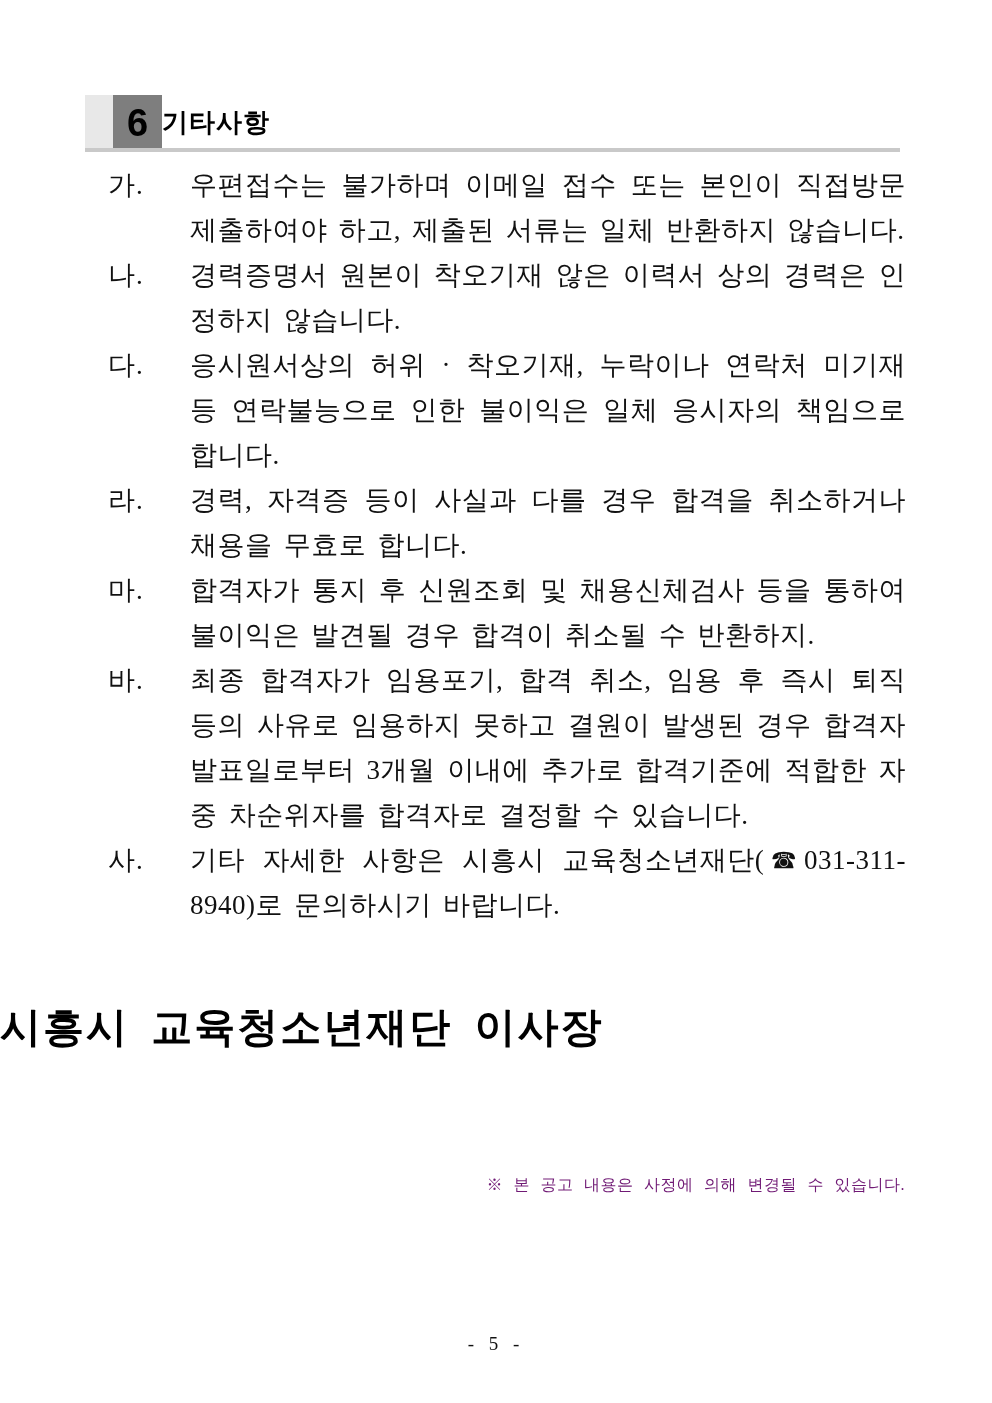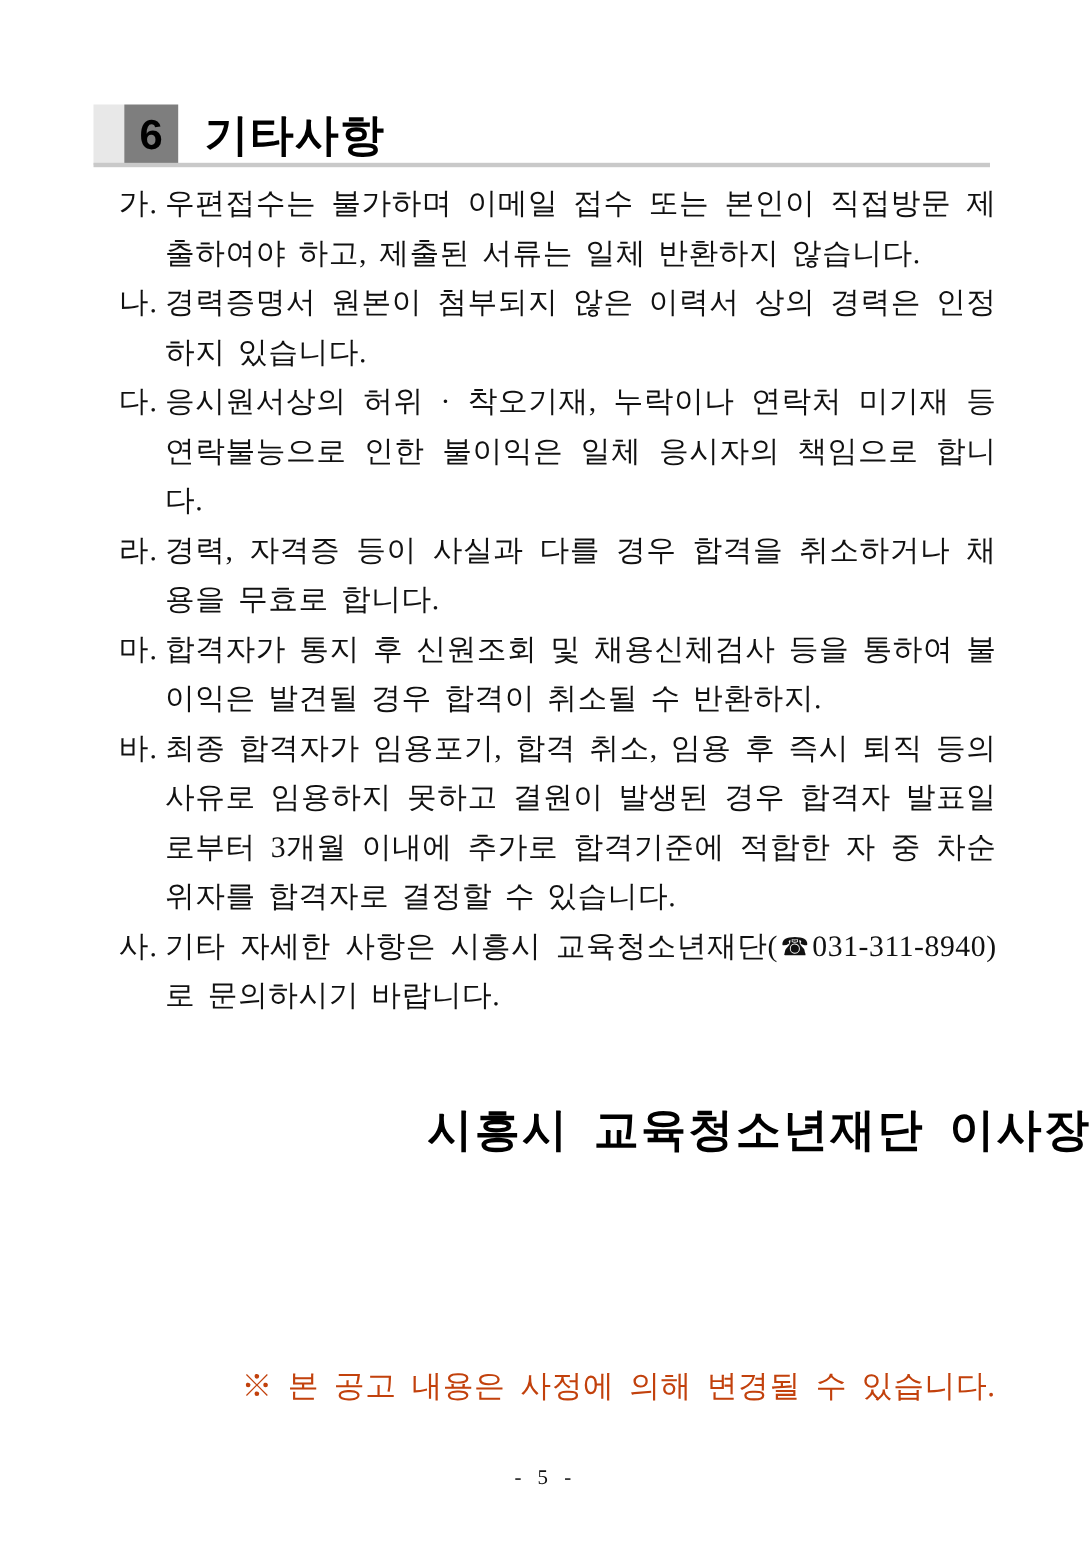--- a/index.html
+++ b/index.html
@@ -38,24 +38,23 @@
     justify-content: center;
   }
   .num-box span {
     font-family: "Liberation Sans", "DejaVu Sans", sans-serif;
     font-weight: 700;
     font-size: 38px;
     color: #000000;
     line-height: 1;
   }
   .section-title {
-    margin-left: 24px;
     font-family: Liberation Serif, serif;
     font-weight: 800;
-    font-size: 40px;
+    font-size: 26px;
     letter-spacing: 1px;
     color: #000000;
   }
   .header-rule {
     position: absolute;
     top: 148px;
     left: 85px;
     width: 815px;
     height: 4px;
     background: #c9c9c9;
@@ -78,46 +77,47 @@
     line-height: 45px;
     letter-spacing: 1px;
   }
   .item .item-text {
     flex: 1 1 auto;
     font-size: 27px;
     line-height: 45px;
     text-align: justify;
     word-spacing: 4px;
     letter-spacing: 0.5px;
+    margin-left: 40px;
   }
   .item .item-text .b { font-weight: 400; }
 
   
   .signature {
     position: absolute;
     top: 1000px;
     left: 0;
     width: 100%;
-    text-align: right;
+    text-align: left;
     font-size: 41px;
     font-weight: 700;
     letter-spacing: 2px;
     word-spacing: 10px;
     color: #000000;
   }
 
   
   .footnote {
     position: absolute;
-    top: 1241px;
+    top: 1175px;
     right: 87px;
-    font-size: 28px;
+    font-size: 16px;
     word-spacing: 6px;
     letter-spacing: 0.5px;
-    color: #c2410c;
+    color: #701a75;
   }
 
   
   .page-number {
     position: absolute;
     top: 1333px;
     left: 0;
     width: 100%;
     text-align: center;
     font-size: 19px;
@@ -139,21 +139,21 @@
   </div>
   <div class="header-rule"></div>
 
   <div class="item-list">
       <div class="item">
         <span class="marker">가.</span>
         <div class="item-text"><span>우편접수는 불가하며 이메일 접수 또는 본인이 직접방문 제출하여야 하고, 제출된 서류는 일체 반환하지 않습니다.</span></div>
       </div>
       <div class="item">
         <span class="marker">나.</span>
-        <div class="item-text"><span>경력증명서 원본이 첨부되지 않은 이력서 상의 경력은 인정하지 있습니다.</span></div>
+        <div class="item-text"><span>경력증명서 원본이 착오기재 않은 이력서 상의 경력은 인정하지 않습니다.</span></div>
       </div>
       <div class="item">
         <span class="marker">다.</span>
         <div class="item-text"><span>응시원서상의 허위 · 착오기재, 누락이나 연락처 미기재 등 연락불능으로 인한 불이익은 일체 응시자의 책임으로 합니다.</span></div>
       </div>
       <div class="item">
         <span class="marker">라.</span>
         <div class="item-text"><span>경력, 자격증 등이 사실과 다를 경우 </span><span class="b">합격을 취소</span><span>하거나 채용을 무효로 합니다.</span></div>
       </div>
       <div class="item">

